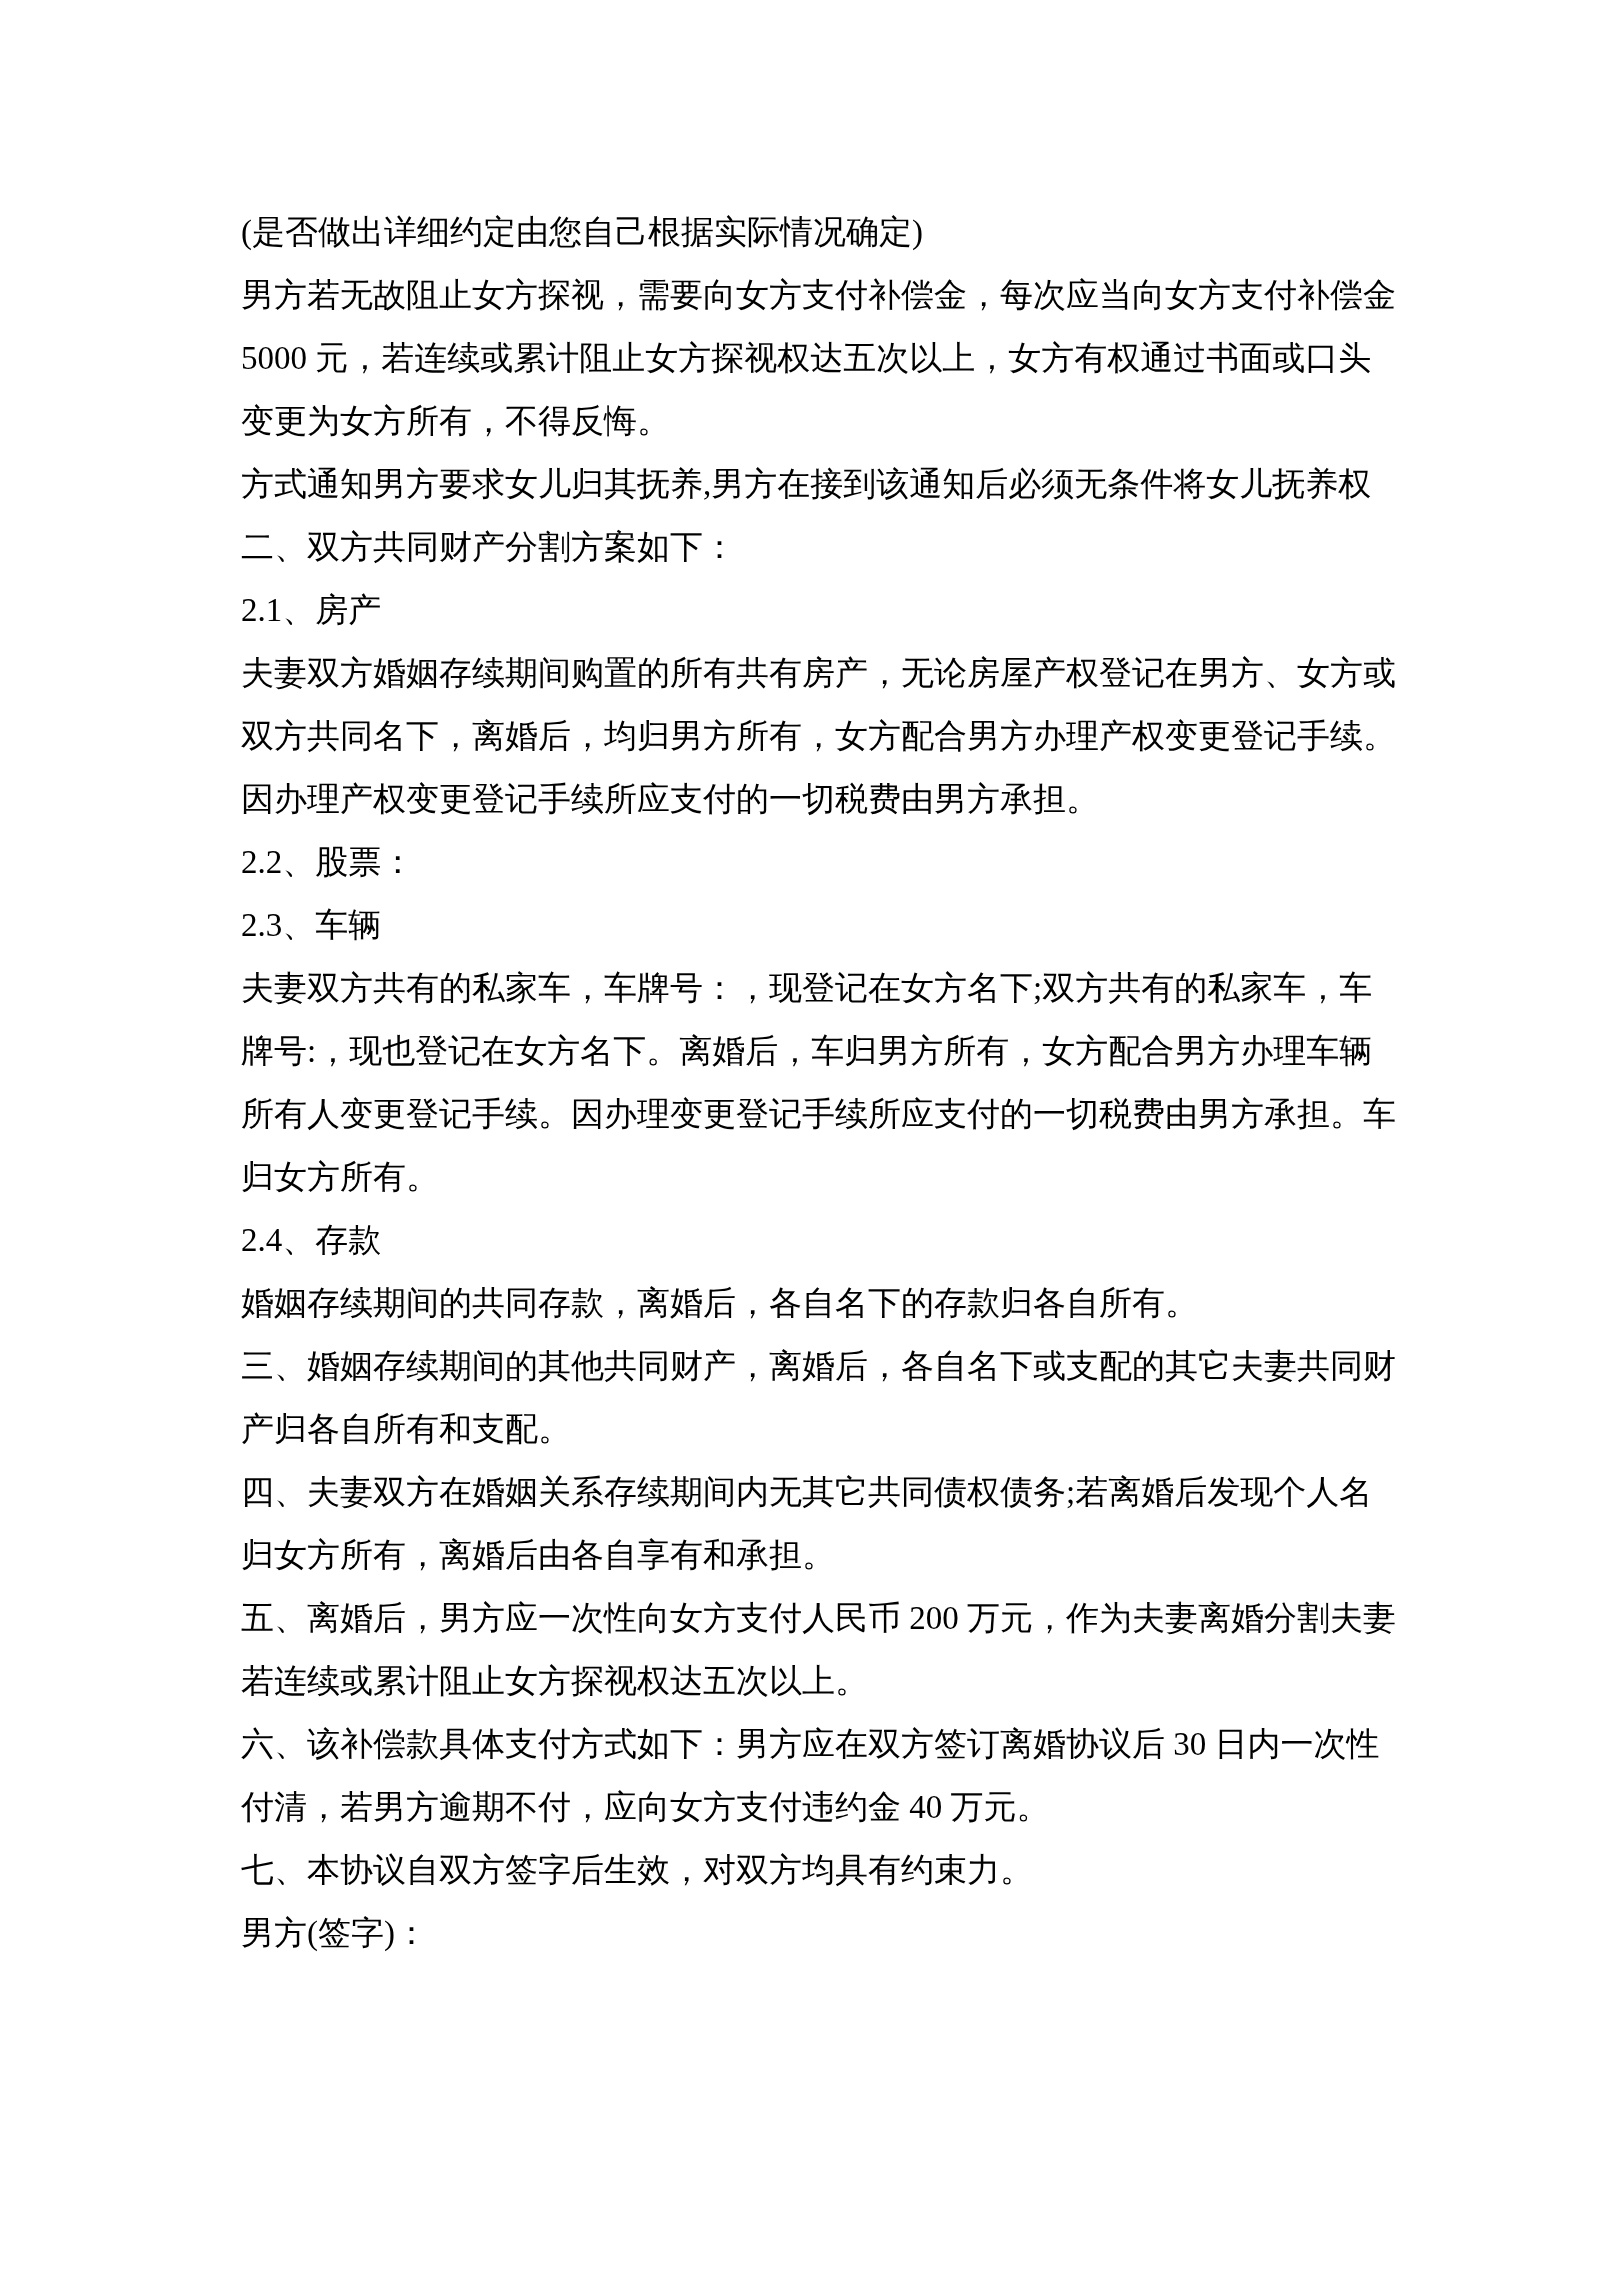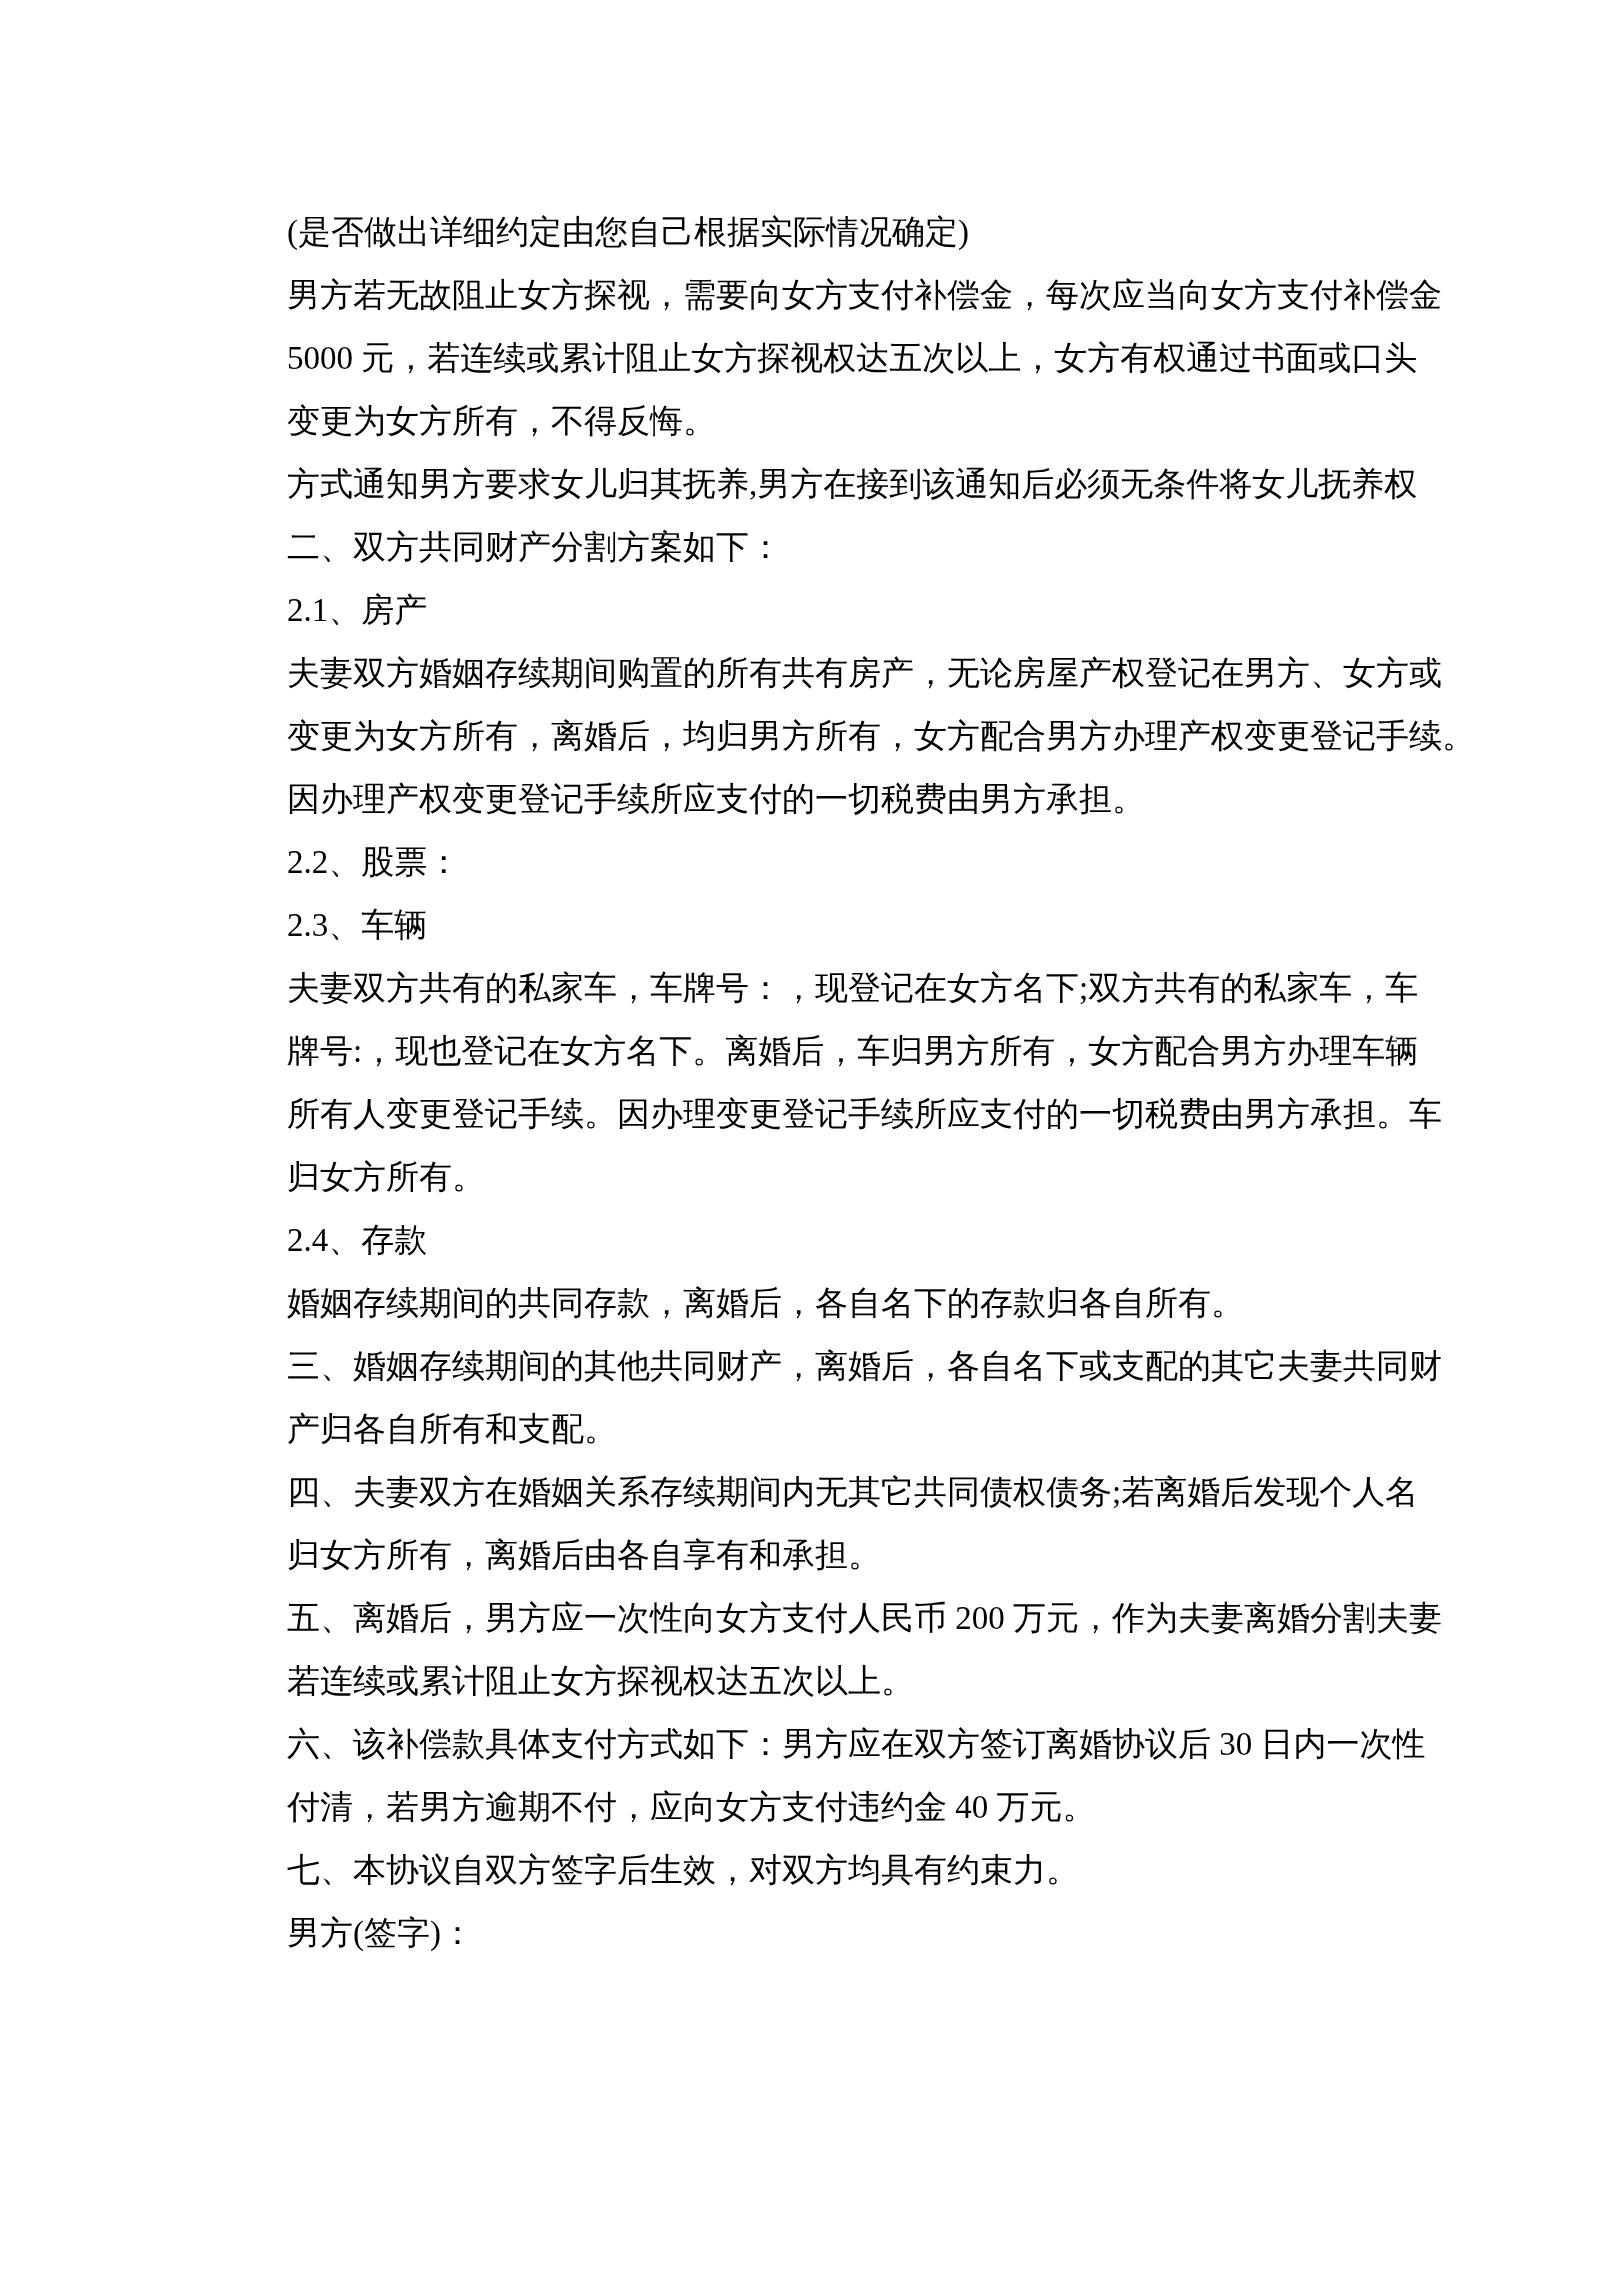--- a/index.html
+++ b/index.html
@@ -32,30 +32,30 @@
     color: #000000;
     white-space: pre;
     letter-spacing: 0;
     text-align: left;
   }
 </style>
 </head>
 <body>
 
 <div class="page" style="background: rgb(255, 255, 255);">
-  <div class="content" style="color: rgb(0, 0, 0); margin-left: 46px;">
+  <div class="content" style="color: rgb(0, 0, 0);">
       <div class="line">(是否做出详细约定由您自己根据实际情况确定)</div>
       <div class="line">男方若无故阻止女方探视，需要向女方支付补偿金，每次应当向女方支付补偿金</div>
       <div class="line">5000 元，若连续或累计阻止女方探视权达五次以上，女方有权通过书面或口头</div>
       <div class="line">变更为女方所有，不得反悔。</div>
       <div class="line">方式通知男方要求女儿归其抚养,男方在接到该通知后必须无条件将女儿抚养权</div>
       <div class="line">二、双方共同财产分割方案如下：</div>
       <div class="line">2.1、房产</div>
       <div class="line">夫妻双方婚姻存续期间购置的所有共有房产，无论房屋产权登记在男方、女方或</div>
-      <div class="line">变更为女方所有，离婚后，均归男方所有，女方配合男方办理产权变更登记手续。</div>
+      <div class="line">双方共同名下，离婚后，均归男方所有，女方配合男方办理产权变更登记手续。</div>
       <div class="line">因办理产权变更登记手续所应支付的一切税费由男方承担。</div>
       <div class="line">2.2、股票：</div>
       <div class="line">2.3、车辆</div>
       <div class="line">夫妻双方共有的私家车，车牌号：，现登记在女方名下;双方共有的私家车，车</div>
       <div class="line">牌号:，现也登记在女方名下。离婚后，车归男方所有，女方配合男方办理车辆</div>
       <div class="line">所有人变更登记手续。因办理变更登记手续所应支付的一切税费由男方承担。车</div>
       <div class="line">归女方所有。</div>
       <div class="line">2.4、存款</div>
       <div class="line">婚姻存续期间的共同存款，离婚后，各自名下的存款归各自所有。</div>
       <div class="line">三、婚姻存续期间的其他共同财产，离婚后，各自名下或支配的其它夫妻共同财</div>

